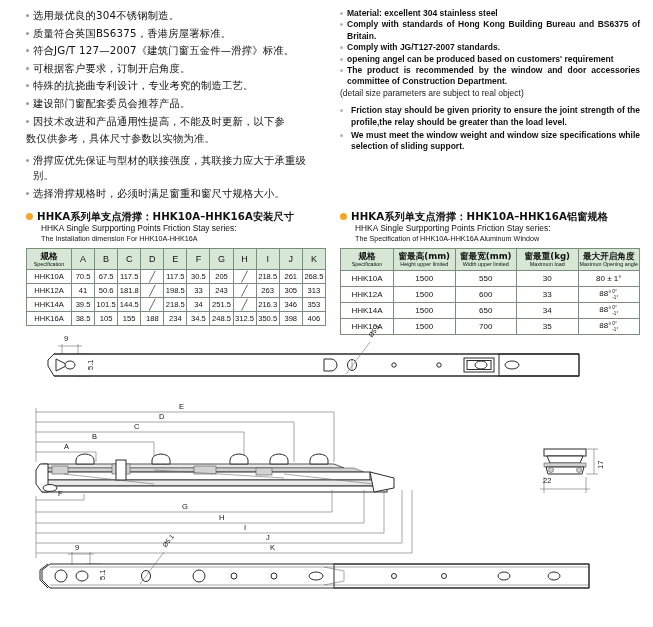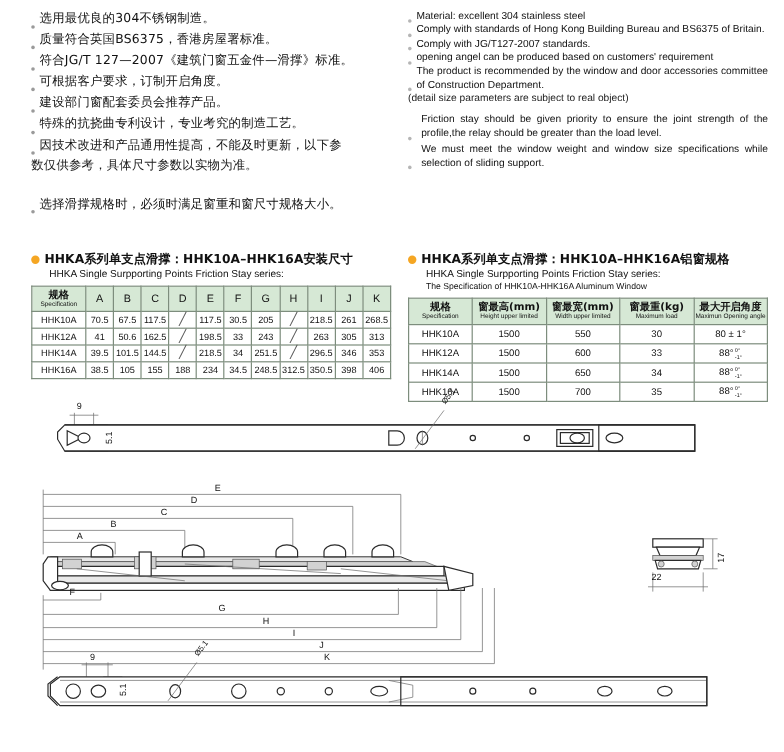--- a/index.html
+++ b/index.html
@@ -14,21 +14,21 @@
   .page{position:relative;width:653px;height:627px;}
 
   
   .cols{position:absolute;left:0;top:0;width:653px;height:212px;}
   .col{position:absolute;top:8px;}
   .col-left{left:26px;width:300px;}
   .col-right{left:340px;width:300px;}
 
   .bullet-row{
     display:flex;
-    align-items:flex-end;
+    align-items:flex-start;
     margin-bottom:2px;
   }
   .dot{
     flex:0 0 auto;
     width:3px;height:3px;border-radius:50%;
     background:#9a9a9a;
     margin-top:6px;margin-right:4px;
   }
   .dot.hollow{background:#b5b5b5;}
   .btxt{flex:1 1 auto;}
@@ -36,29 +36,30 @@
   
   .cn-list .btxt{
     font-size:10.3px;line-height:15.6px;
     letter-spacing:.2px;
     font-family:"DejaVu Sans","Liberation Sans",sans-serif;
     color:#111;
   }
   .cn-cont{
     font-size:10.3px;line-height:15.6px;
     letter-spacing:.2px;
-    margin-left:0px;margin-bottom:16px;
+    margin-left:0px;margin-bottom:6px;
     font-family:"DejaVu Sans","Liberation Sans",sans-serif;
   }
 
   
   .en-list .btxt{
     font-size:8.5px;line-height:11.4px;
     text-align:justify;
     color:#111;
+    font-weight:bold;
   }
   .en-cont{
     font-size:8.5px;line-height:11.4px;
     margin-bottom:1px;
   }
   .en-list .bullet-row{margin-bottom:0px;}
   .en-list .dot{margin-top:4px;}
   .en-list .bullet-row.indented .btxt{padding-left:4px;}
   .gap{height:5px;}
 
@@ -164,31 +165,35 @@
       <div class="bullet-row">
         <span class="dot"></span>
         <span class="btxt">符合JG/T 127—2007《建筑门窗五金件—滑撑》标准。</span>
       </div>
       <div class="bullet-row">
         <span class="dot"></span>
         <span class="btxt">可根据客户要求，订制开启角度。</span>
       </div>
       <div class="bullet-row">
         <span class="dot"></span>
+        <span class="btxt">特殊的抗挠曲专利设计，专业考究的制造工艺。</span>
+      </div>
+      <div class="bullet-row">
+        <span class="dot"></span>
         <span class="btxt">建设部门窗配套委员会推荐产品。</span>
       </div>
       <div class="bullet-row">
         <span class="dot"></span>
-        <span class="btxt">特殊的抗挠曲专利设计，专业考究的制造工艺。</span>
-      </div>
-      <div class="bullet-row">
-        <span class="dot"></span>
         <span class="btxt">因技术改进和产品通用性提高，不能及时更新，以下参</span>
       </div>
       <div class="cn-cont">数仅供参考，具体尺寸参数以实物为准。</div>
+      <div class="bullet-row">
+        <span class="dot"></span>
+        <span class="btxt">滑撑应优先保证与型材的联接强度，其联接力应大于承重级别。</span>
+      </div>
       <div class="bullet-row">
         <span class="dot"></span>
         <span class="btxt">选择滑撑规格时，必须时满足窗重和窗尺寸规格大小。</span>
       </div>
     </div>
 
     <div class="col col-right en-list">
       <div class="bullet-row">
         <span class="dot hollow"></span>
         <span class="btxt">Material: excellent 304 stainless steel</span>
@@ -222,20 +227,21 @@
       </div>
     </div>
   </div>
 
   <div class="section sec-left">
     <div class="sec-head">
       <span class="sec-dot"></span>
       <div class="sec-titles">
         <div class="t-cn">HHKA系列单支点滑撑：HHK10A–HHK16A安装尺寸</div>
         <div class="t-en1">HHKA Single Surpporting Points Friction Stay series:</div>
+        <div class="t-en2">The Installation dimension For HHK10A-HHK16A</div>
       </div>
     </div>
 
     <table class="spec" id="tbl-left">
       <thead>
         <tr>
           <th class="c-spec">
             <span class="hdr-cn">规格</span>
             <span class="hdr-en">Specification</span>
           </th>
@@ -264,41 +270,41 @@
             <td>205</td>
             <td><span class="slash">╱</span></td>
             <td>218.5</td>
             <td>261</td>
             <td>268.5</td>
           </tr>
           <tr>
             <td>HHK12A</td>
             <td>41</td>
             <td>50.6</td>
-            <td>162.5</td>
+            <td>181.8</td>
             <td><span class="slash">╱</span></td>
             <td>198.5</td>
             <td>33</td>
             <td>243</td>
             <td><span class="slash">╱</span></td>
             <td>263</td>
             <td>305</td>
             <td>313</td>
           </tr>
           <tr>
             <td>HHK14A</td>
             <td>39.5</td>
             <td>101.5</td>
             <td>144.5</td>
             <td><span class="slash">╱</span></td>
             <td>218.5</td>
             <td>34</td>
             <td>251.5</td>
             <td><span class="slash">╱</span></td>
-            <td>296.5</td>
+            <td>216.3</td>
             <td>346</td>
             <td>353</td>
           </tr>
           <tr>
             <td>HHK16A</td>
             <td>38.5</td>
             <td>105</td>
             <td>155</td>
             <td>188</td>
             <td>234</td>

